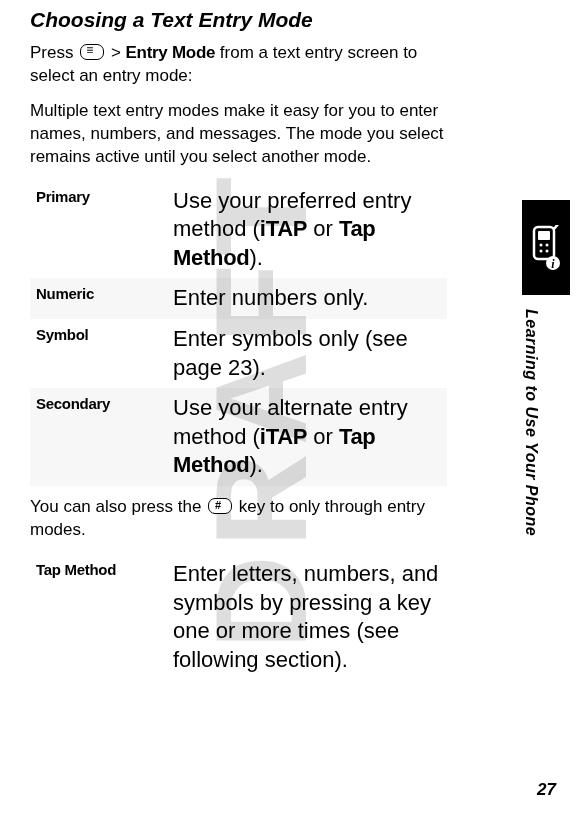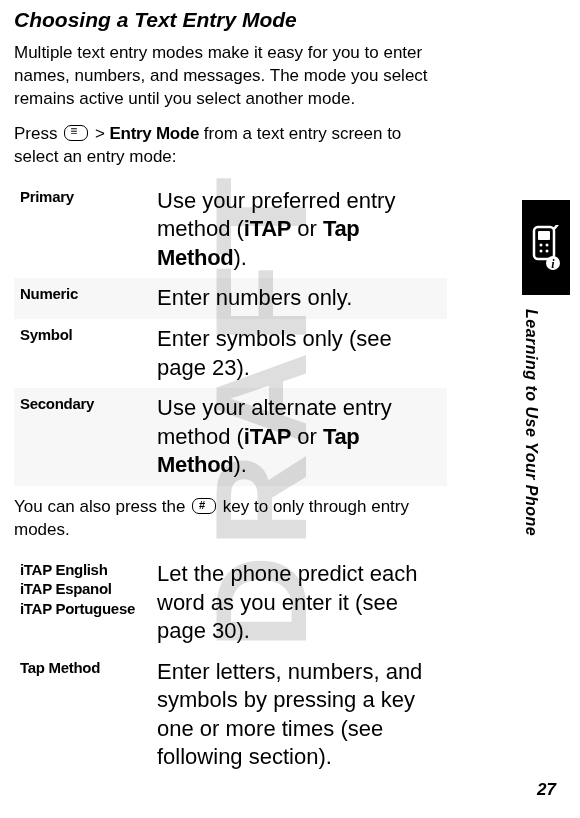--- a/index.html
+++ b/index.html
@@ -22,21 +22,21 @@
     font-weight: 900;
     color: rgba(0,0,0,0.13);
     letter-spacing: 8px;
     z-index: 0;
     pointer-events: none;
     user-select: none;
   }
   .page {
     position: relative;
     z-index: 1;
-    padding: 8px 70px 0 14px;
+    padding: 8px 70px 0 30px;
     box-sizing: border-box;
     width: 517px;
   }
   h2.section {
     font-size: 21px;
     font-weight: bold;
     font-style: italic;
     margin: 0 0 10px 0;
   }
   p.body {
@@ -131,25 +131,25 @@
 </style>
 </head>
 <body>
 
 <div class="watermark">DRAFT</div>
 
 <div class="page">
 
   <h2 class="section">Choosing a Text Entry Mode</h2>
 
-  <p class="body">Multiple text entry modes make it easy for you to enter names, numbers, and messages. The mode you select remains active until you select another mode.</p>
-
   <p class="body">
     <span>Press </span><span class="key-icon menu"></span><span> &gt; </span><span class="condensed-bold">Entry Mode</span><span> from a text entry screen to select an entry mode:</span>
   </p>
+
+  <p class="body">Multiple text entry modes make it easy for you to enter names, numbers, and messages. The mode you select remains active until you select another mode.</p>
 
   <table class="defs">
     <tbody>
         <tr>
       <td class="term">Primary</td>
       <td>
         <span>Use your preferred entry method (</span><span class="condensed-bold">iTAP</span><span> or </span><span class="condensed-bold">Tap Method</span><span>).</span>
       </td>
     </tr>
     <tr class="row-alt">
@@ -170,28 +170,20 @@
     </table>
 
   <p class="body">
     <span>You can also press the </span><span class="key-icon hash"></span><span> key to only through entry modes.</span>
   </p>
 
 
 
   <table class="defs">
     <tbody>
-        <tr>
-      <td class="term">
-        <div>iTAP English</div>
-        <div>iTAP Espanol</div>
-        <div>iTAP Portuguese</div>
-      </td>
-      <td>Let the phone predict each word as you enter it (see page 30).</td>
-    </tr>
     <tr>
       <td class="term">Tap Method</td>
       <td>Enter letters, numbers, and symbols by pressing a key one or more times (see following section).</td>
     </tr>
   </tbody>
     </table>
 
 </div>
 
 <div class="sidebar">

